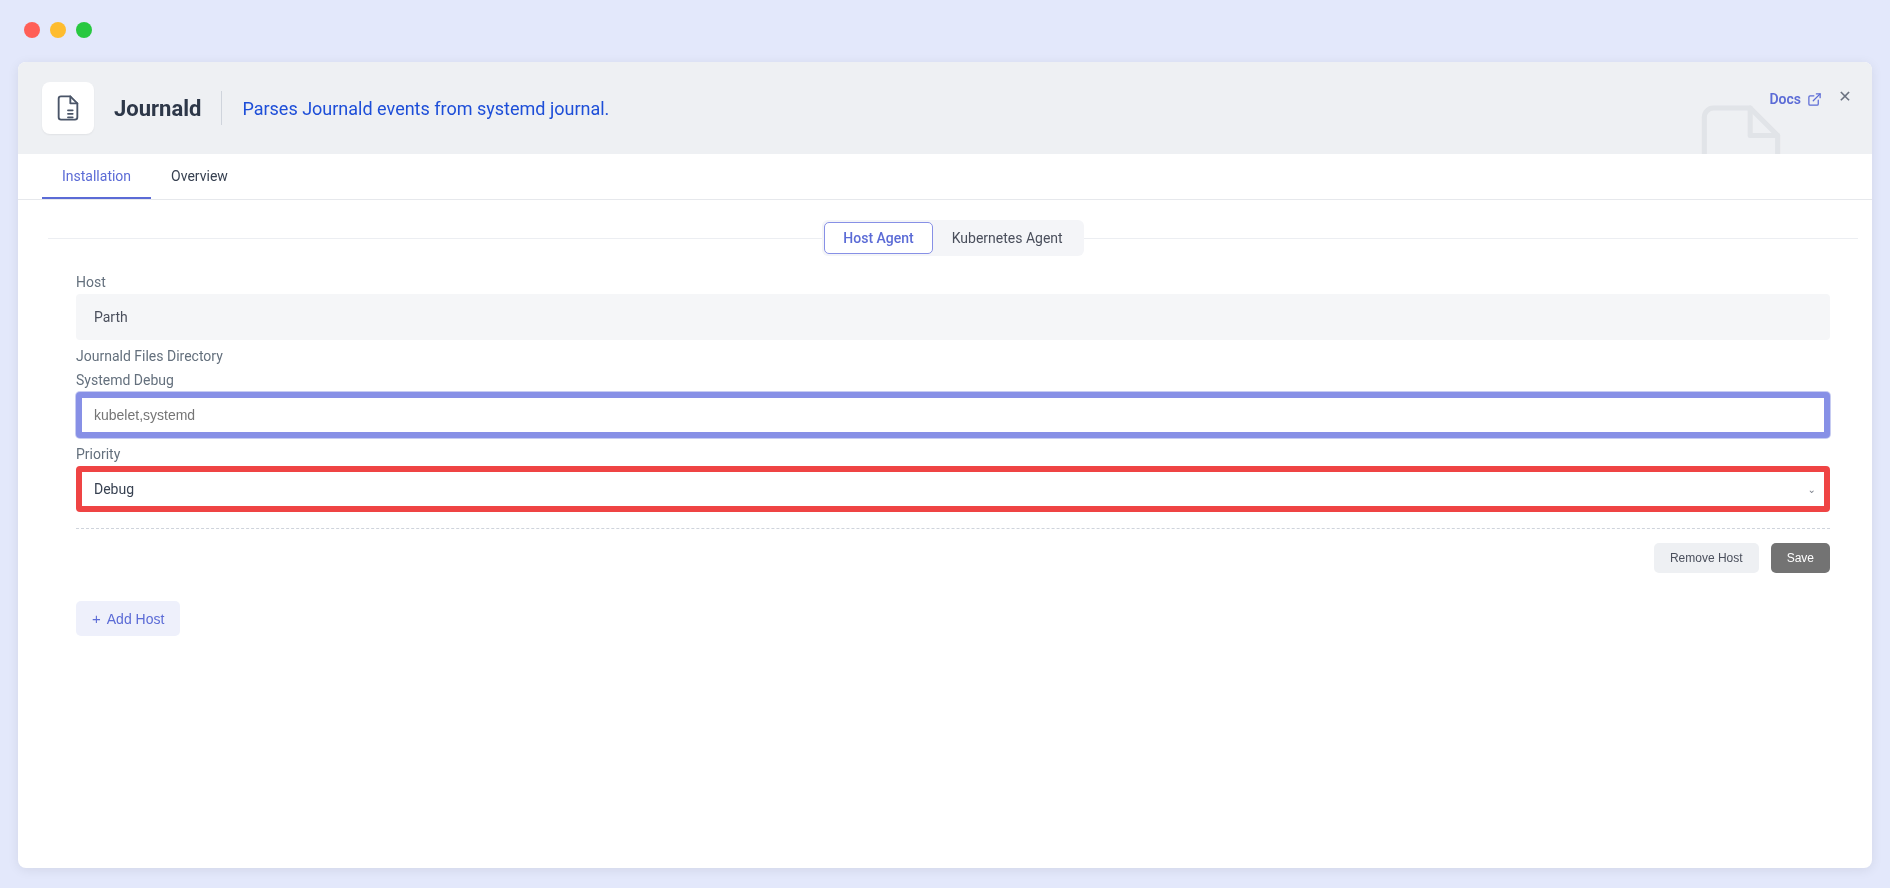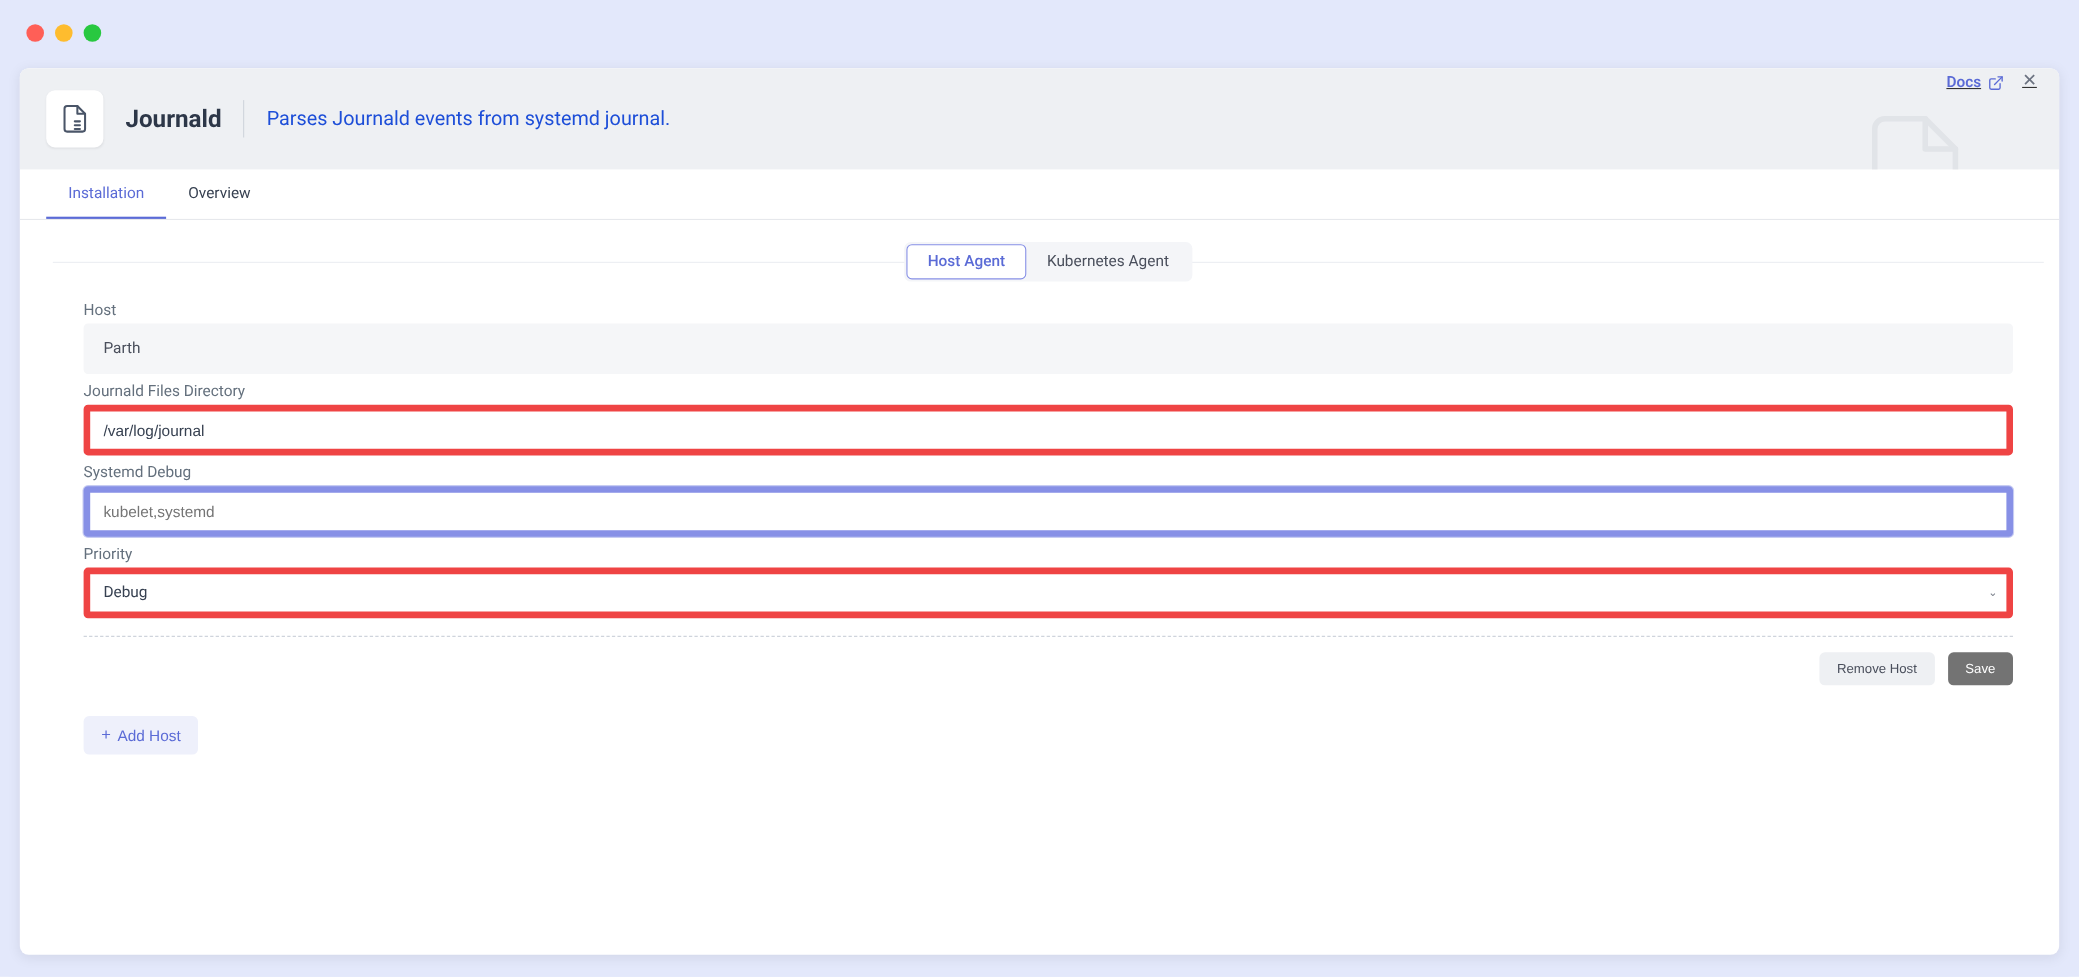--- a/index.html
+++ b/index.html
@@ -71,24 +71,23 @@
     font-size: 22px;
     font-weight: 700;
     color: #2d3748;
   }
   .vline { width: 1px; height: 34px; background: #cfd4dc; }
   .subtitle { color: #1d4ed8; font-size: 18px; }
 
   .header-right {
     position: absolute;
     right: 18px;
-    top: 4px;
+    top: 28px;
     display: flex;
     gap: 14px;
-    text-decoration: underline;
   }
   .docs-link {
     display: inline-flex;
     align-items: center;
     gap: 6px;
     color: #5b6bd6;
     font-weight: 600;
     cursor: pointer;
     text-decoration: none;
     font-size: 14px;
@@ -327,21 +326,20 @@
 
       <div class="form-area">
 
         <div class="field">
           <label class="field-label">Host</label>
           <div class="static-input">Parth</div>
         </div>
 
         <div class="field">
           <label class="field-label">Journald Files Directory</label>
-          <input class="input" type="text" value="/var/log/journal" style="">
         </div>
 
         <div class="field">
           <label class="field-label">Systemd Debug</label>
           <input class="input focused" type="text" placeholder="kubelet,systemd" style="">
         </div>
 
         <div class="field">
           <label class="field-label">Priority</label>
           <div class="select-wrap">

